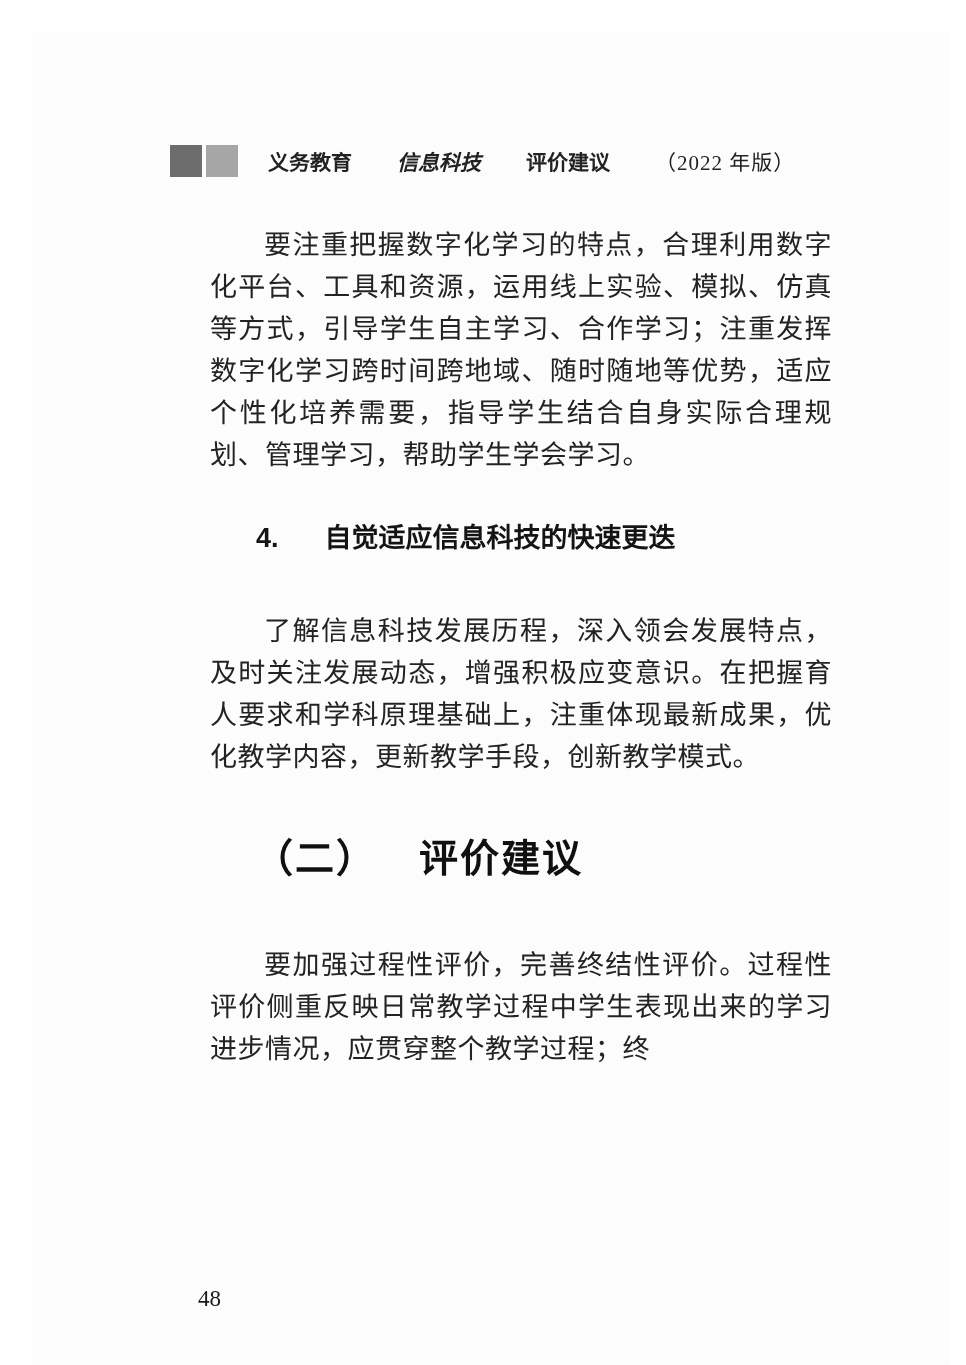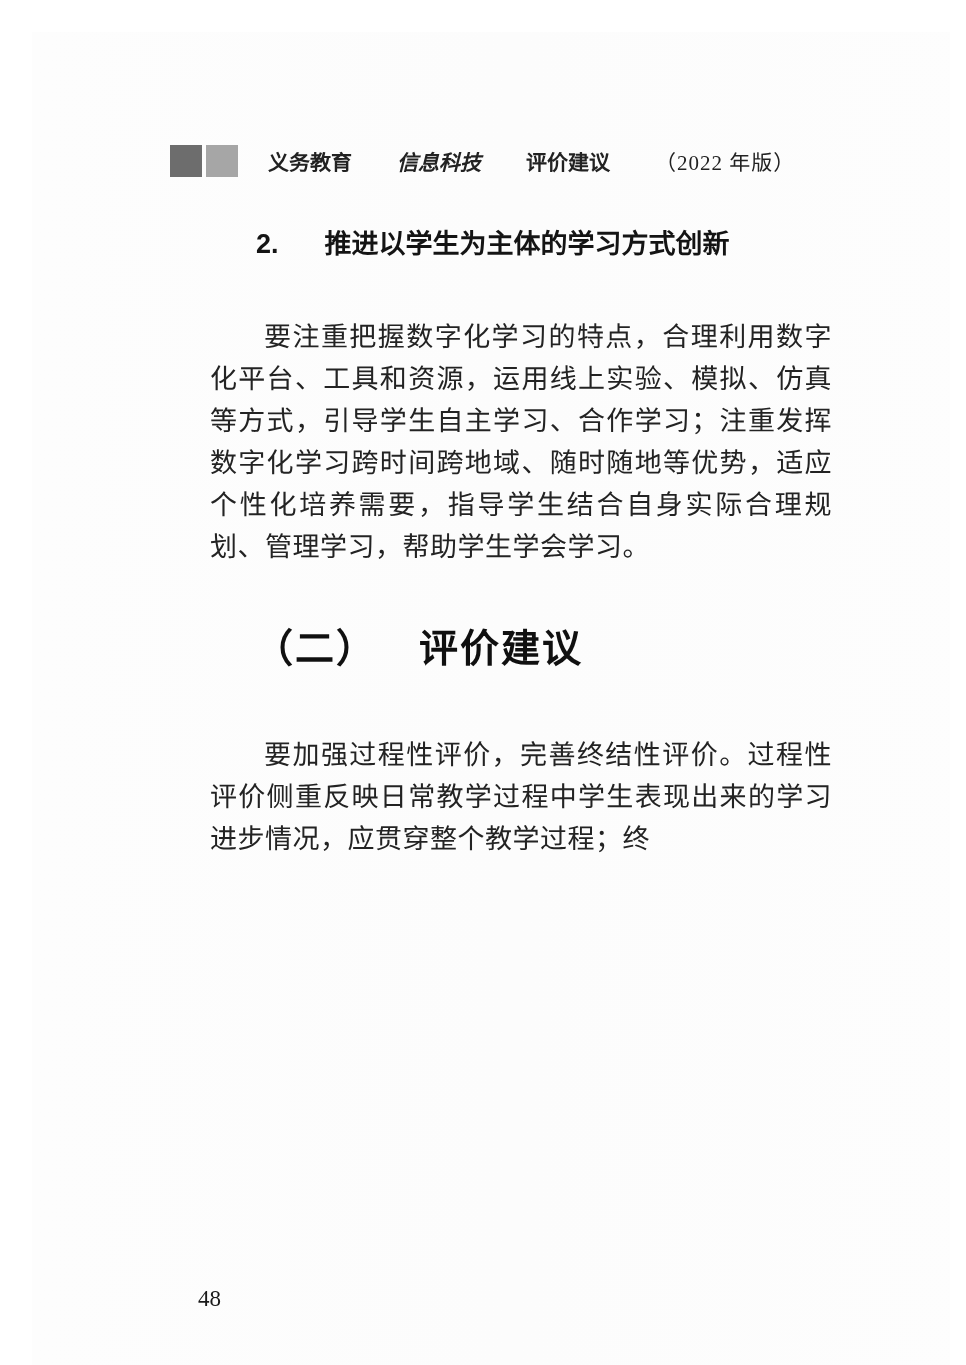--- a/index.html
+++ b/index.html
@@ -117,29 +117,30 @@
     <span class="hdr-bar-dark"></span>
     <span class="hdr-bar-light"></span>
     <span class="hdr-seg hdr-bold">义务教育</span>
     <span class="hdr-seg hdr-bold hdr-italic">信息科技</span>
     <span class="hdr-seg hdr-bold">评价建议</span>
     <span class="hdr-seg hdr-edition">（2022 年版）</span>
   </div>
 
   <div class="content">
 
-    <h4 class="item-heading">
-      <span class="item-num">2.</span><span class="item-title">推进以学生为主体的学习方式创新</span>
-    </h4>
 
     <p class="body-para">要注重把握数字化学习的特点，合理利用数字化平台、工具和资源，运用线上实验、模拟、仿真等方式，引导学生自主学习、合作学习；注重发挥数字化学习跨时间跨地域、随时随地等优势，适应个性化培养需要，指导学生结合自身实际合理规划、管理学习，帮助学生学会学习。</p>
 
 
 
+    <h4 class="item-heading">
+      <span class="item-num">4.</span><span class="item-title">自觉适应信息科技的快速更迭</span>
+    </h4>
 
+    <p class="body-para">了解信息科技发展历程，深入领会发展特点，及时关注发展动态，增强积极应变意识。在把握育人要求和学科原理基础上，注重体现最新成果，优化教学内容，更新教学手段，创新教学模式。</p>
 
     <h2 class="section-heading">
       <span class="section-label">（二）</span><span class="section-title">评价建议</span>
     </h2>
 
 
     <p class="body-para para-tight">要加强过程性评价，完善终结性评价。过程性评价侧重反映日常教学过程中学生表现出来的学习进步情况，应贯穿整个教学过程；终</p>
 
   </div>
 

